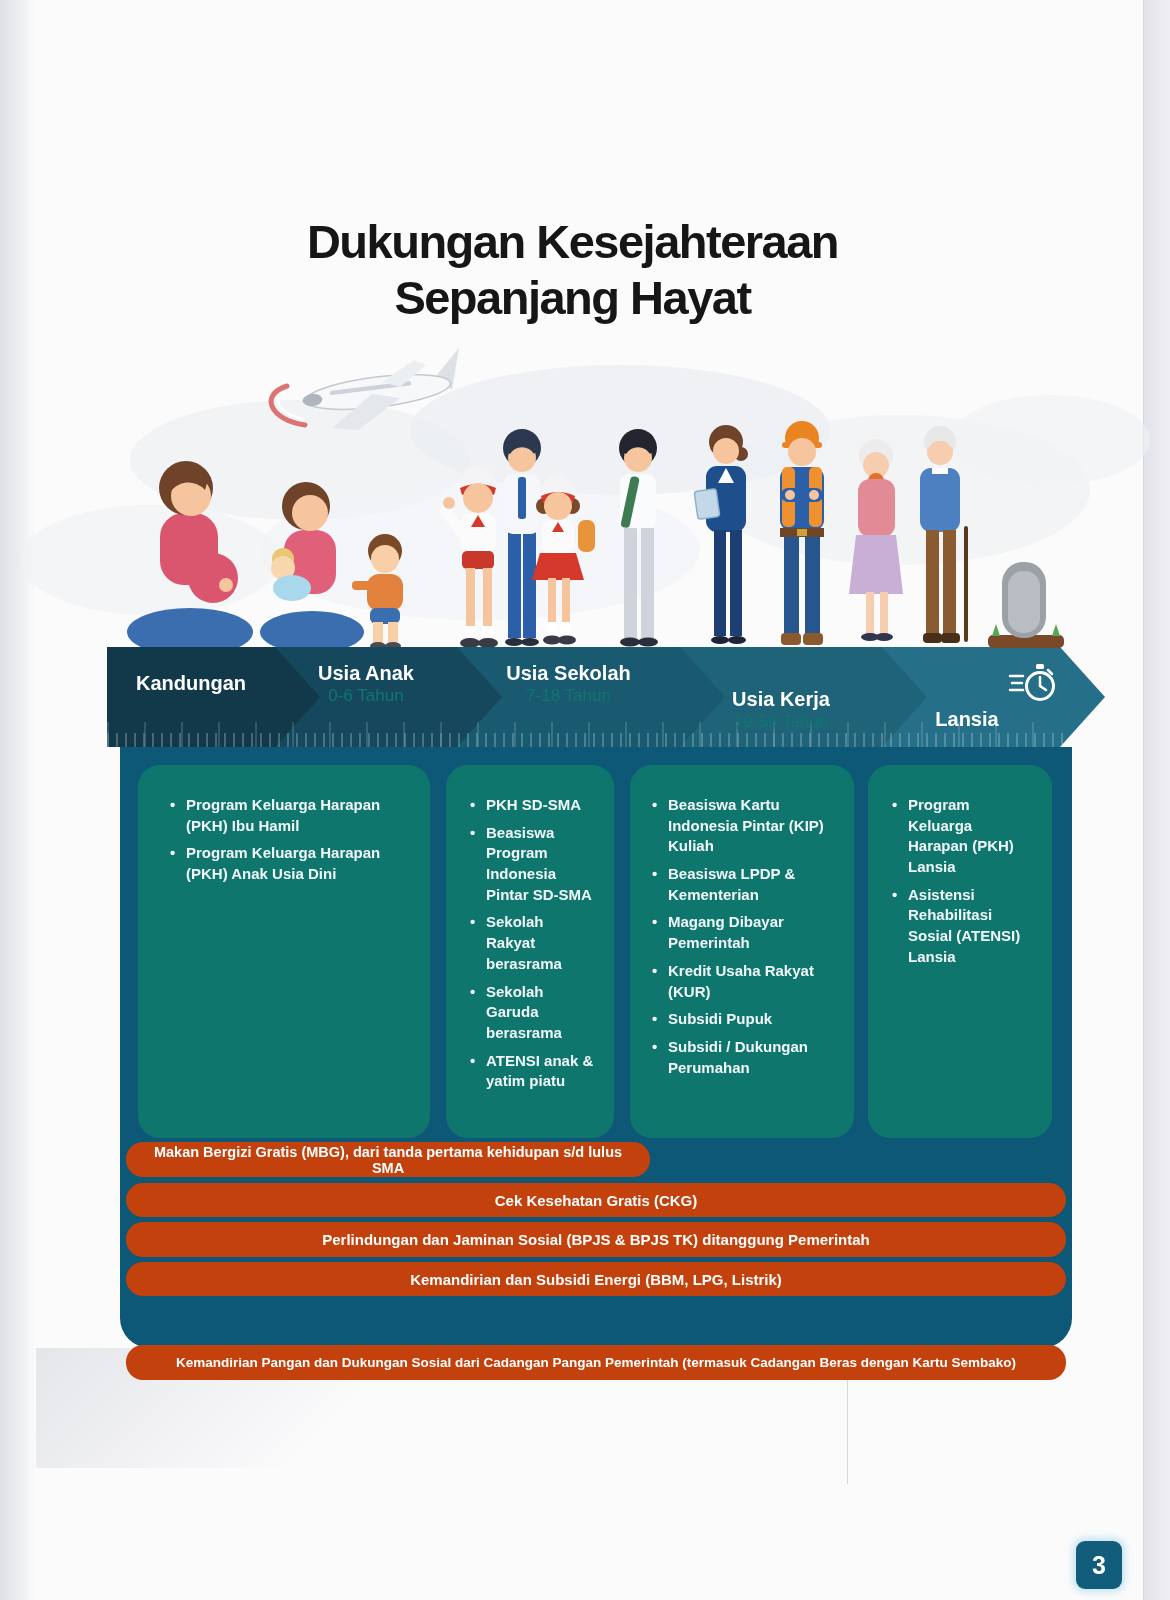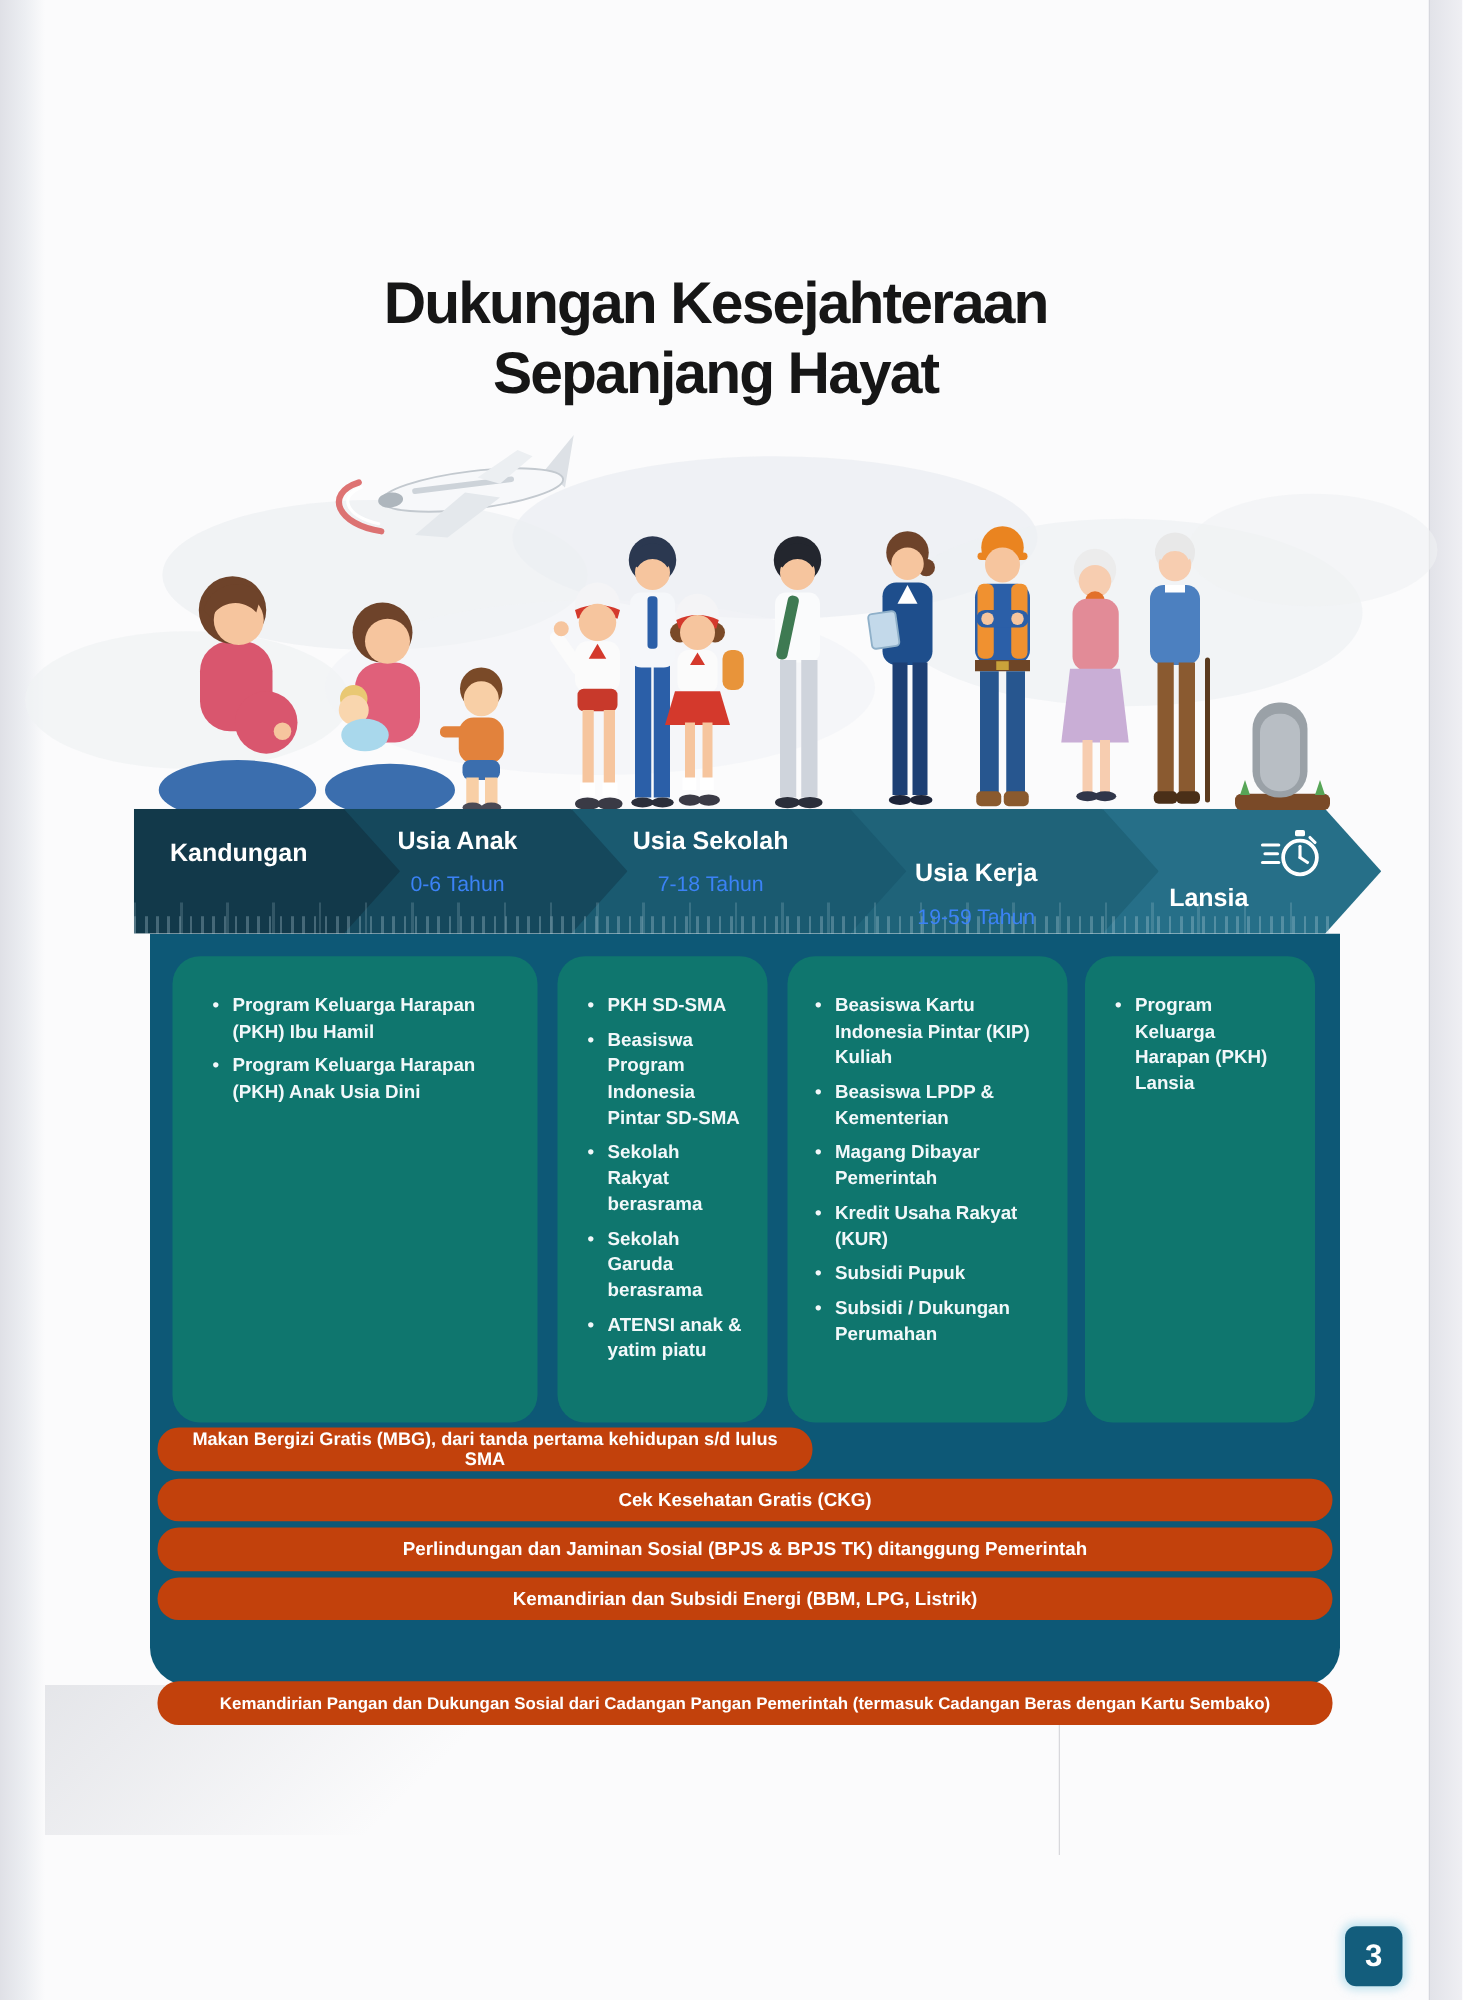--- a/index.html
+++ b/index.html
@@ -32,21 +32,21 @@
   .seg5 { left:882px; width:223px; background:#266f88; z-index:2; }
   .ticks { position:absolute; left:107px; top:722px; width:960px; height:25px; z-index:8; opacity:.55;
     background:
       repeating-linear-gradient(90deg, rgba(190,215,225,.55) 0 2px, transparent 2px 9px),
       repeating-linear-gradient(90deg, rgba(190,215,225,.35) 0 2px, transparent 2px 37px);
     background-size:100% 14px, 100% 25px;
     background-position:bottom left, bottom left;
     background-repeat:no-repeat; }
   .stage-label { position:absolute; z-index:9; text-align:center; color:#ffffff; }
   .stage-label .l1 { font-size:20px; font-weight:700; }
-  .stage-label .l2 { font-size:17px; font-weight:400; color:#3b82f6; margin-top:13px; }
+  .stage-label .l2 { font-size:17px; font-weight:400; color:#0f766e; margin-top:1px; }
   .lab1 { left:107px; top:672px; width:168px; }
   .lab2 { left:275px; top:662px; width:182px; }
   .lab3 { left:457px; top:662px; width:223px; }
   .lab4 { left:680px; top:688px; width:202px; }
   .lab5 { left:887px; top:672px; width:160px;margin-top:36px; }
   .stopwatch { position:absolute; left:1008px; top:660px; z-index:9; }
 
   
   .panel { position:absolute; left:120px; top:747px; width:952px; height:601px;
     background:#0d5876; border-radius:0 0 30px 30px; z-index:1; }
@@ -341,20 +341,21 @@
       <li>Beasiswa LPDP &amp; Kementerian</li>
       <li>Magang Dibayar Pemerintah</li>
       <li>Kredit Usaha Rakyat (KUR)</li>
       <li>Subsidi Pupuk</li>
       <li>Subsidi / Dukungan Perumahan</li>
     </ul>
   </div>
   <div class="card card4">
     <ul>
       <li>Program Keluarga Harapan (PKH) Lansia</li>
+      <li>Asistensi Rehabilitasi Sosial (ATENSI) Lansia</li>
     </ul>
   </div>
 
   <div class="bar bar1">Makan Bergizi Gratis (MBG), dari tanda pertama kehidupan s/d lulus SMA</div>
   <div class="bar bar2">Cek Kesehatan Gratis (CKG)</div>
   <div class="bar bar3">Perlindungan dan Jaminan Sosial (BPJS &amp; BPJS TK) ditanggung Pemerintah</div>
   <div class="bar bar4">Kemandirian dan Subsidi Energi (BBM, LPG, Listrik)</div>
   <div class="bar bar5">Kemandirian Pangan dan Dukungan Sosial dari Cadangan Pangan Pemerintah (termasuk Cadangan Beras dengan Kartu Sembako)</div>
 
   <div class="shadow-blob"></div>

